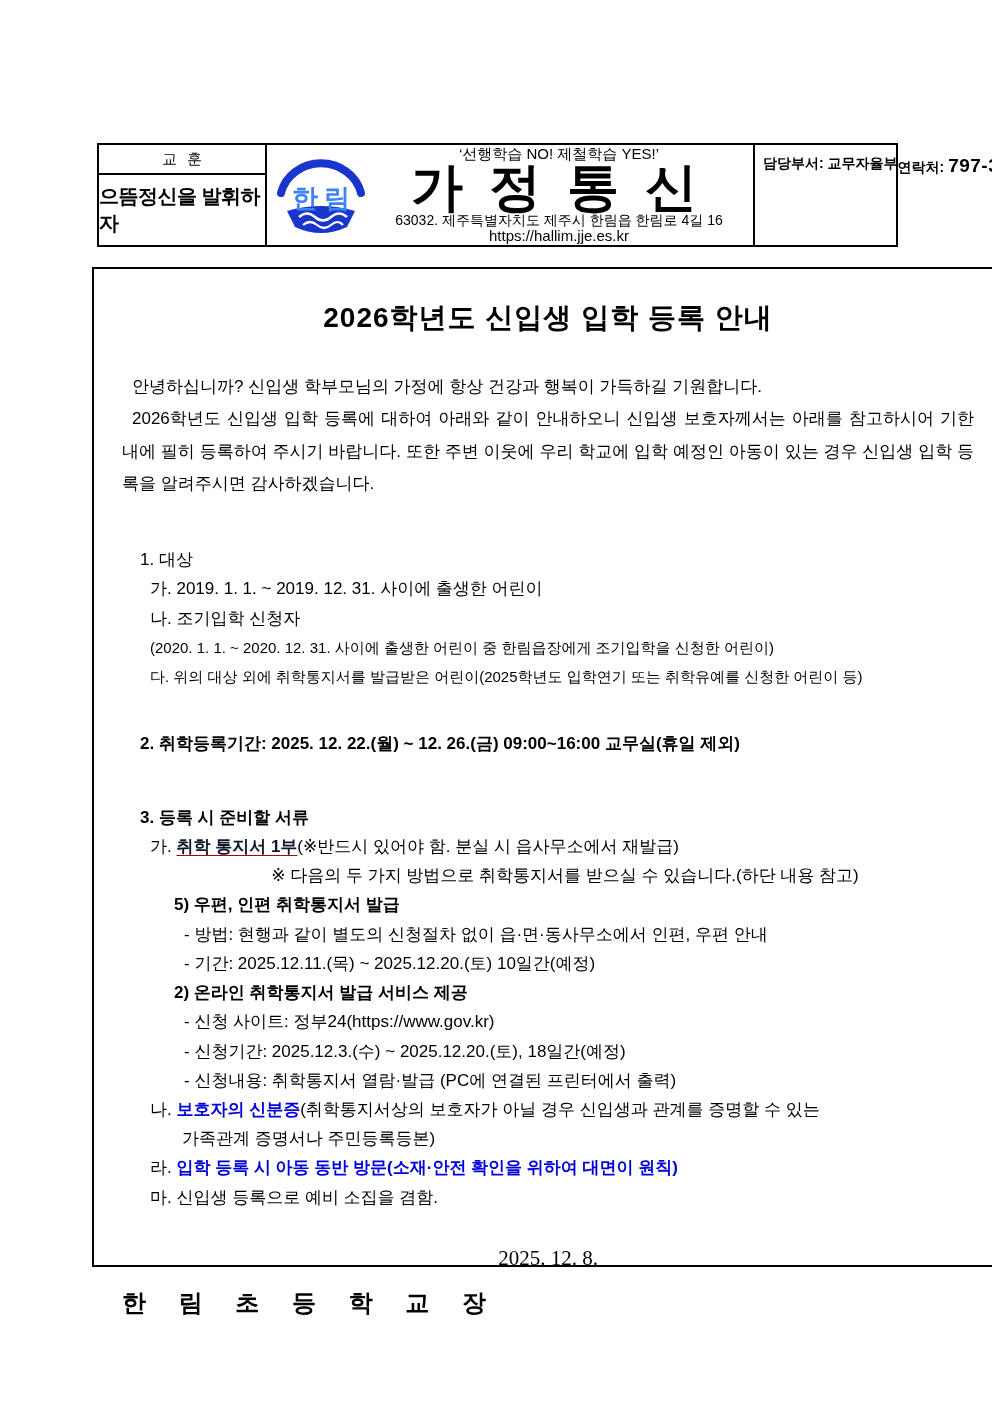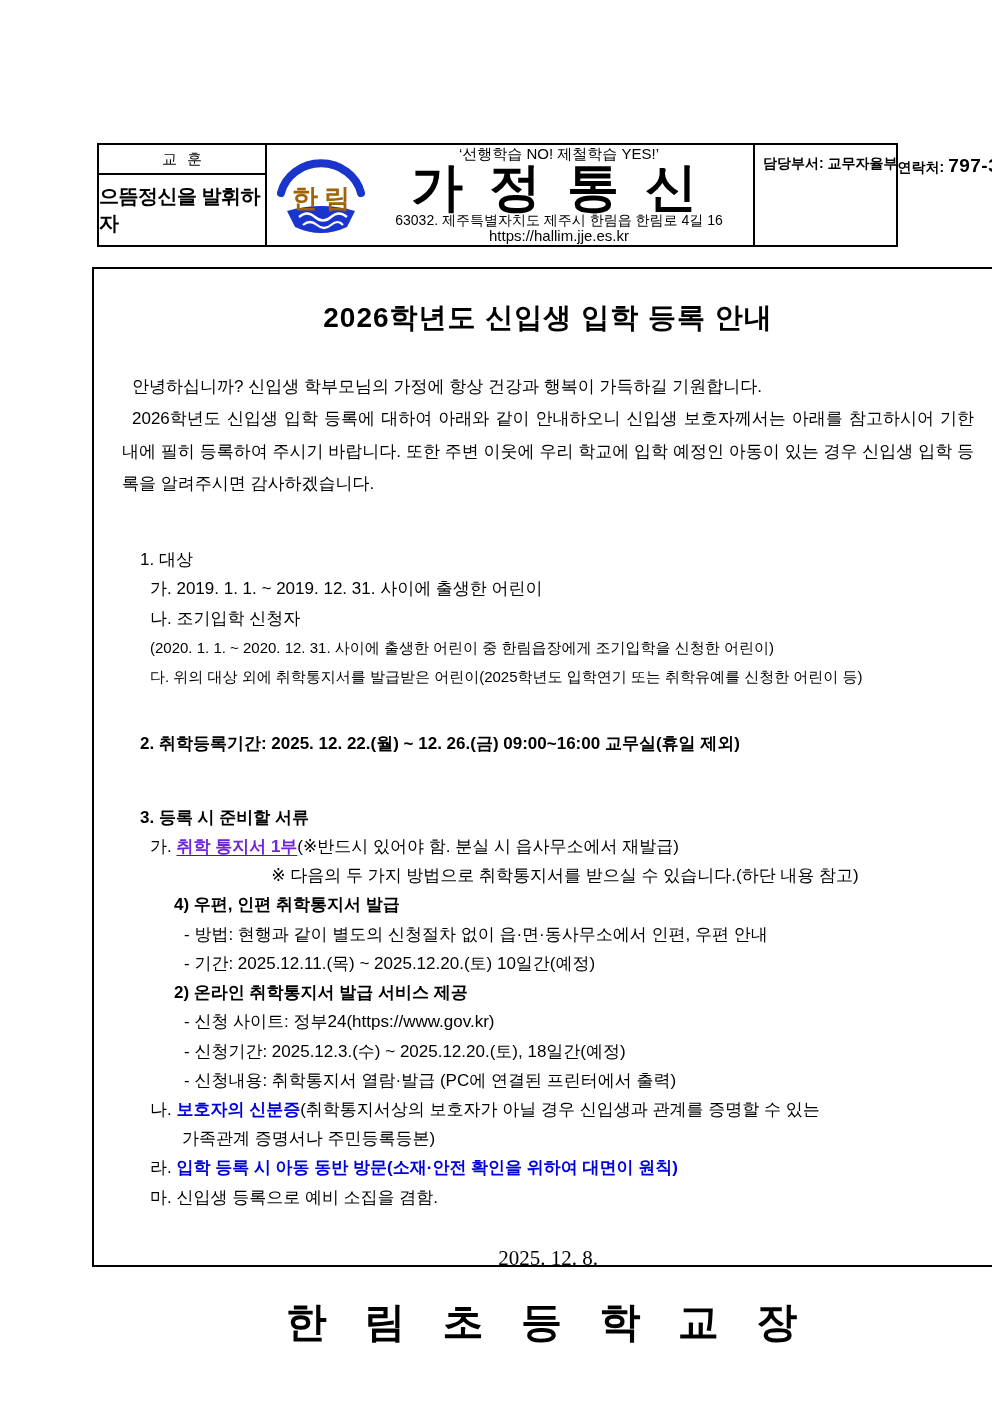--- a/index.html
+++ b/index.html
@@ -31,21 +31,21 @@
   .mh-motto {
     flex: 1; display: flex; align-items: center; justify-content: center;
     font-weight: bold; font-size: 20px; letter-spacing: -0.5px;
   }
   .mh-mid {
     flex: 1; display: flex; align-items: center; padding: 2px 4px 2px 6px;
   }
   .logo-wrap { position: relative; width: 96px; height: 96px; flex: none; }
   .logo-text {
     position: absolute; left: 0; right: 0; top: 34px;
-    text-align: center; color: #a16207; font-weight: bold;
+    text-align: center; color: #3b82f6; font-weight: bold;
     font-size: 26px; letter-spacing: 6px; padding-left: 6px;
   }
   .mh-mid-text {
     flex: 1; text-align: center; line-height: 1.05;
     display: flex; flex-direction: column; justify-content: center;
   }
   .mh-slogan { font-size: 15px; margin-bottom: 1px; }
   .mh-title { font-size: 52px; font-weight: bold; letter-spacing: 26px; padding-left: 16px; line-height: 0.95; }
   .mh-address { font-size: 14px; margin-top: 1px; }
   .mh-url { font-size: 15px; }
@@ -77,29 +77,29 @@
   .ind-1 { padding-left: 18px; }   
   .ind-2 { padding-left: 28px; }   
   .ind-3 { padding-left: 34px; text-align: center; }   
   .ind-4 { padding-left: 52px; }   
   .ind-5 { padding-left: 62px; }   
   .ind-6 { padding-left: 60px; }   
   .sp-after-intro { margin-bottom: 45px; }
   .sp-section1 { margin-bottom: 38px; }
   .sp-section2 { margin: 6px 0 44px 0; }
   .red-ul {
-    color: #6d28d9; font-weight: bold;
+    color: #0f172a; font-weight: bold;
     text-decoration: underline; text-decoration-color: #b00000;
     text-underline-offset: 3px;
   }
   .blue-b { color: #0000dd; font-weight: bold; margin-top: 40px; }
   .date-line { text-align: center; font-size: 21px; margin-top: 34px; font-family: "Liberation Serif", "DejaVu Serif", serif; }
   .sig-line {
-    text-align: center; font-size: 41px; font-weight: bold;
-    letter-spacing: 13px; margin-top: 24px;
+    text-align: left; font-size: 24px; font-weight: bold;
+    letter-spacing: 13px; margin-top: 16px;
   }
 </style>
 </head>
 <body>
 
 <div class="page">
 
   <div class="masthead">
     <div class="mh-left">
       <div class="mh-motto-label">교훈</div>
@@ -143,21 +143,21 @@
       <div class="line-sm ind-2">(2020. 1. 1. ~ 2020. 12. 31. 사이에 출생한 어린이 중 한림읍장에게 조기입학을 신청한 어린이)</div>
       <div class="line-sm ind-2">다. 위의 대상 외에 취학통지서를 발급받은 어린이(2025학년도 입학연기 또는 취학유예를 신청한 어린이 등)</div>
     </div>
 
     <div class="line ind-1 bold sp-section2">2. 취학등록기간: 2025. 12. 22.(월) ~ 12. 26.(금) 09:00~16:00 교무실(휴일 제외)</div>
 
     <div>
       <div class="line ind-1 bold">3. 등록 시 준비할 서류</div>
       <div class="line ind-2"><span>가. </span><span class="red-ul">취학 통지서 1부</span><span>(※반드시 있어야 함. 분실 시 읍사무소에서 재발급)</span></div>
       <div class="line ind-3">※ 다음의 두 가지 방법으로 취학통지서를 받으실 수 있습니다.(하단 내용 참고)</div>
-      <div class="line ind-4 bold">4) 우편, 인편 취학통지서 발급</div>
+      <div class="line ind-4 bold">5) 우편, 인편 취학통지서 발급</div>
       <div class="line ind-5">- 방법: 현행과 같이 별도의 신청절차 없이 읍·면·동사무소에서 인편, 우편 안내</div>
       <div class="line ind-5">- 기간: 2025.12.11.(목) ~ 2025.12.20.(토) 10일간(예정)</div>
       <div class="line ind-4 bold">2) 온라인 취학통지서 발급 서비스 제공</div>
       <div class="line ind-5">- 신청 사이트: 정부24(https://www.gov.kr)</div>
       <div class="line ind-5">- 신청기간: 2025.12.3.(수) ~ 2025.12.20.(토), 18일간(예정)</div>
       <div class="line ind-5">- 신청내용: 취학통지서 열람·발급 (PC에 연결된 프린터에서 출력)</div>
       <div class="line ind-2"><span>나. </span><span class="blue-b">보호자의 신분증</span><span>(취학통지서상의 보호자가 아닐 경우 신입생과 관계를 증명할 수 있는</span></div>
       <div class="line ind-6">가족관계 증명서나 주민등록등본)</div>
       <div class="line ind-2"><span>라. </span><span class="blue-b">입학 등록 시 아동 동반 방문(소재·안전 확인을 위하여 대면이 원칙)</span></div>
       <div class="line ind-2">마. 신입생 등록으로 예비 소집을 겸함.</div>

